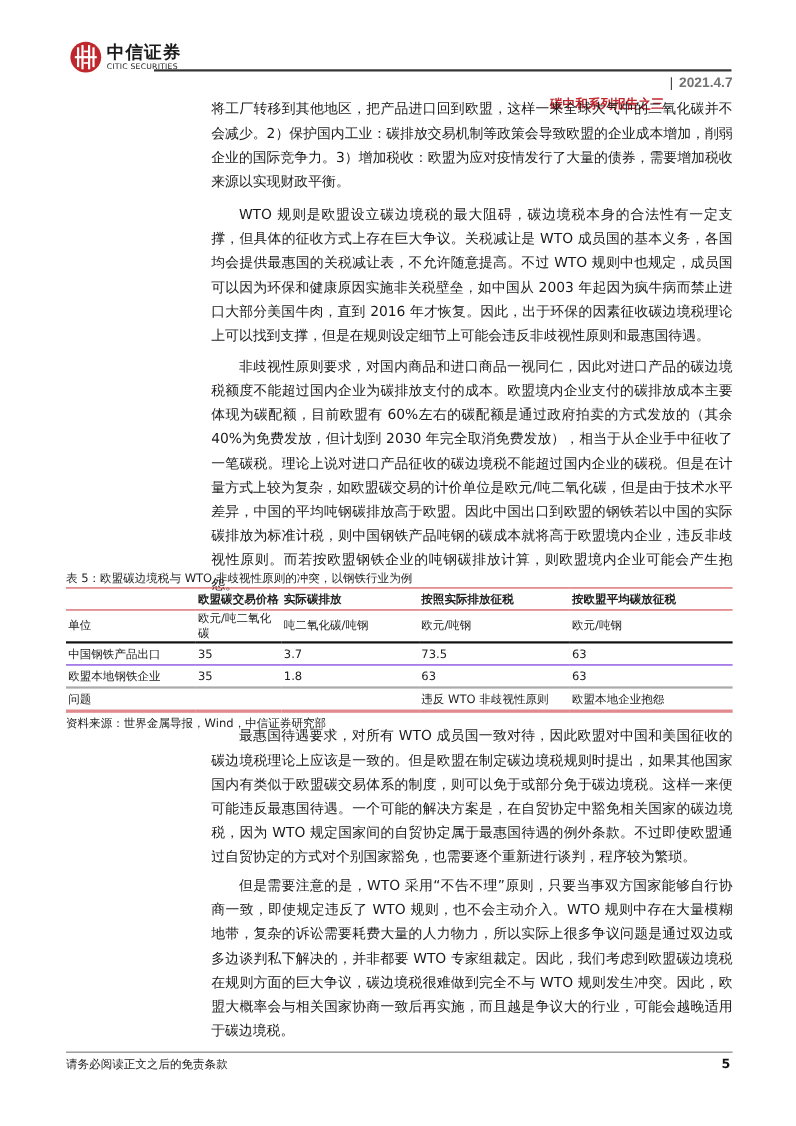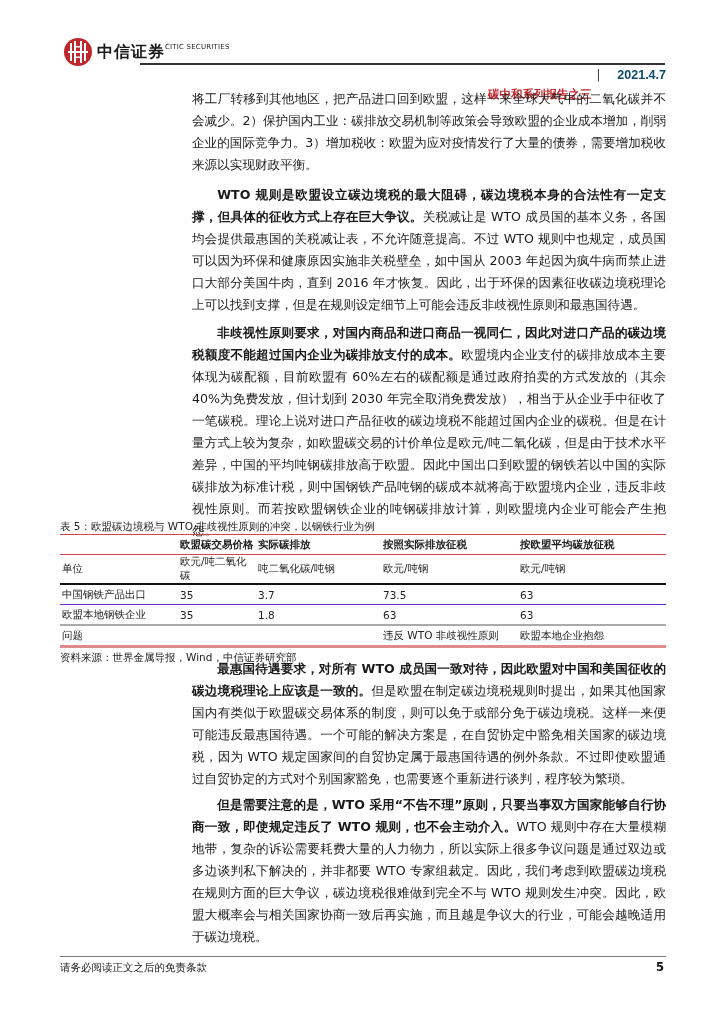--- a/index.html
+++ b/index.html
@@ -4,33 +4,33 @@
 <style>
   html, body { margin: 0; padding: 0; background: #ffffff; }
   body {
     width: 724px; height: 1024px; position: relative; overflow: hidden;
     font-family: "DejaVu Sans", "Liberation Sans", sans-serif;
     color: #1a1a1a;
   }
   .header { position: absolute; left: 0; top: 0; width: 724px; height: 80px; }
   .logo { position: absolute; left: 63px; top: 37px; display: flex; align-items: center; }
   .logo-mark { width: 30px; height: 30px; }
-  .logo-text { margin-left: 4px; display: flex; flex-direction: row; }
+  .logo-text { margin-left: 4px; display: flex; flex-direction: column; }
   .logo-cn { font-family: "DejaVu Serif", serif; font-weight: bold; font-size: 16px; letter-spacing: 1px; color: #1a1a1a; line-height: 18px; }
   .logo-en { font-size: 7px; color: #222; letter-spacing: 0.2px; line-height: 9px; }
   .header-right { position: absolute; right: 58px; top: 47px; font-size: 11.5px; font-weight: bold; display: flex; align-items: center; }
   .series { color: #c0272d; margin-top: 40px; }
   .sep { color: #333; margin: 0 5px; font-weight: normal; }
-  .date { color: #0c4a6e; font-family: "Liberation Sans", sans-serif; font-size: 12.5px; margin-left: 12px; }
+  .date { color: #737373; font-family: "Liberation Sans", sans-serif; font-size: 12.5px; }
   .header-rule { position: absolute; left: 140px; top: 63px; width: 525px; height: 2px; background: #333; }
 
   .body-text { position: absolute; left: 192px; width: 474px; font-size: 12.6px; line-height: 22px; color: #1a1a1a; text-align: justify; }
   .para { margin: 0; text-indent: 2em; }
   .para.noindent { text-indent: 0; }
-  .b { font-weight: bold; }
+  .b { font-weight: normal; }
 
   .table-wrap { position: absolute; left: 60px; top: 518px; width: 606px; }
   .tbl-title { font-size: 10.5px; color: #222; height: 16px; line-height: 16px; }
   table { border-collapse: collapse; width: 606px; font-size: 10.5px; }
   td { height: 19px; padding: 0 0 0 2px; vertical-align: middle; color: #222; }
   .r-top td { border-top: 1.5px solid #d0454b; }
   .r-hdr td { font-weight: bold; }
   .r-unit td { border-top: 1px solid #d0454b; border-bottom: 2px solid #111; }
   .r-data1 td { border-bottom: 1px solid #6d28d9; }
   .r-data2 td { border-bottom: 2px solid #aaaaaa; }

